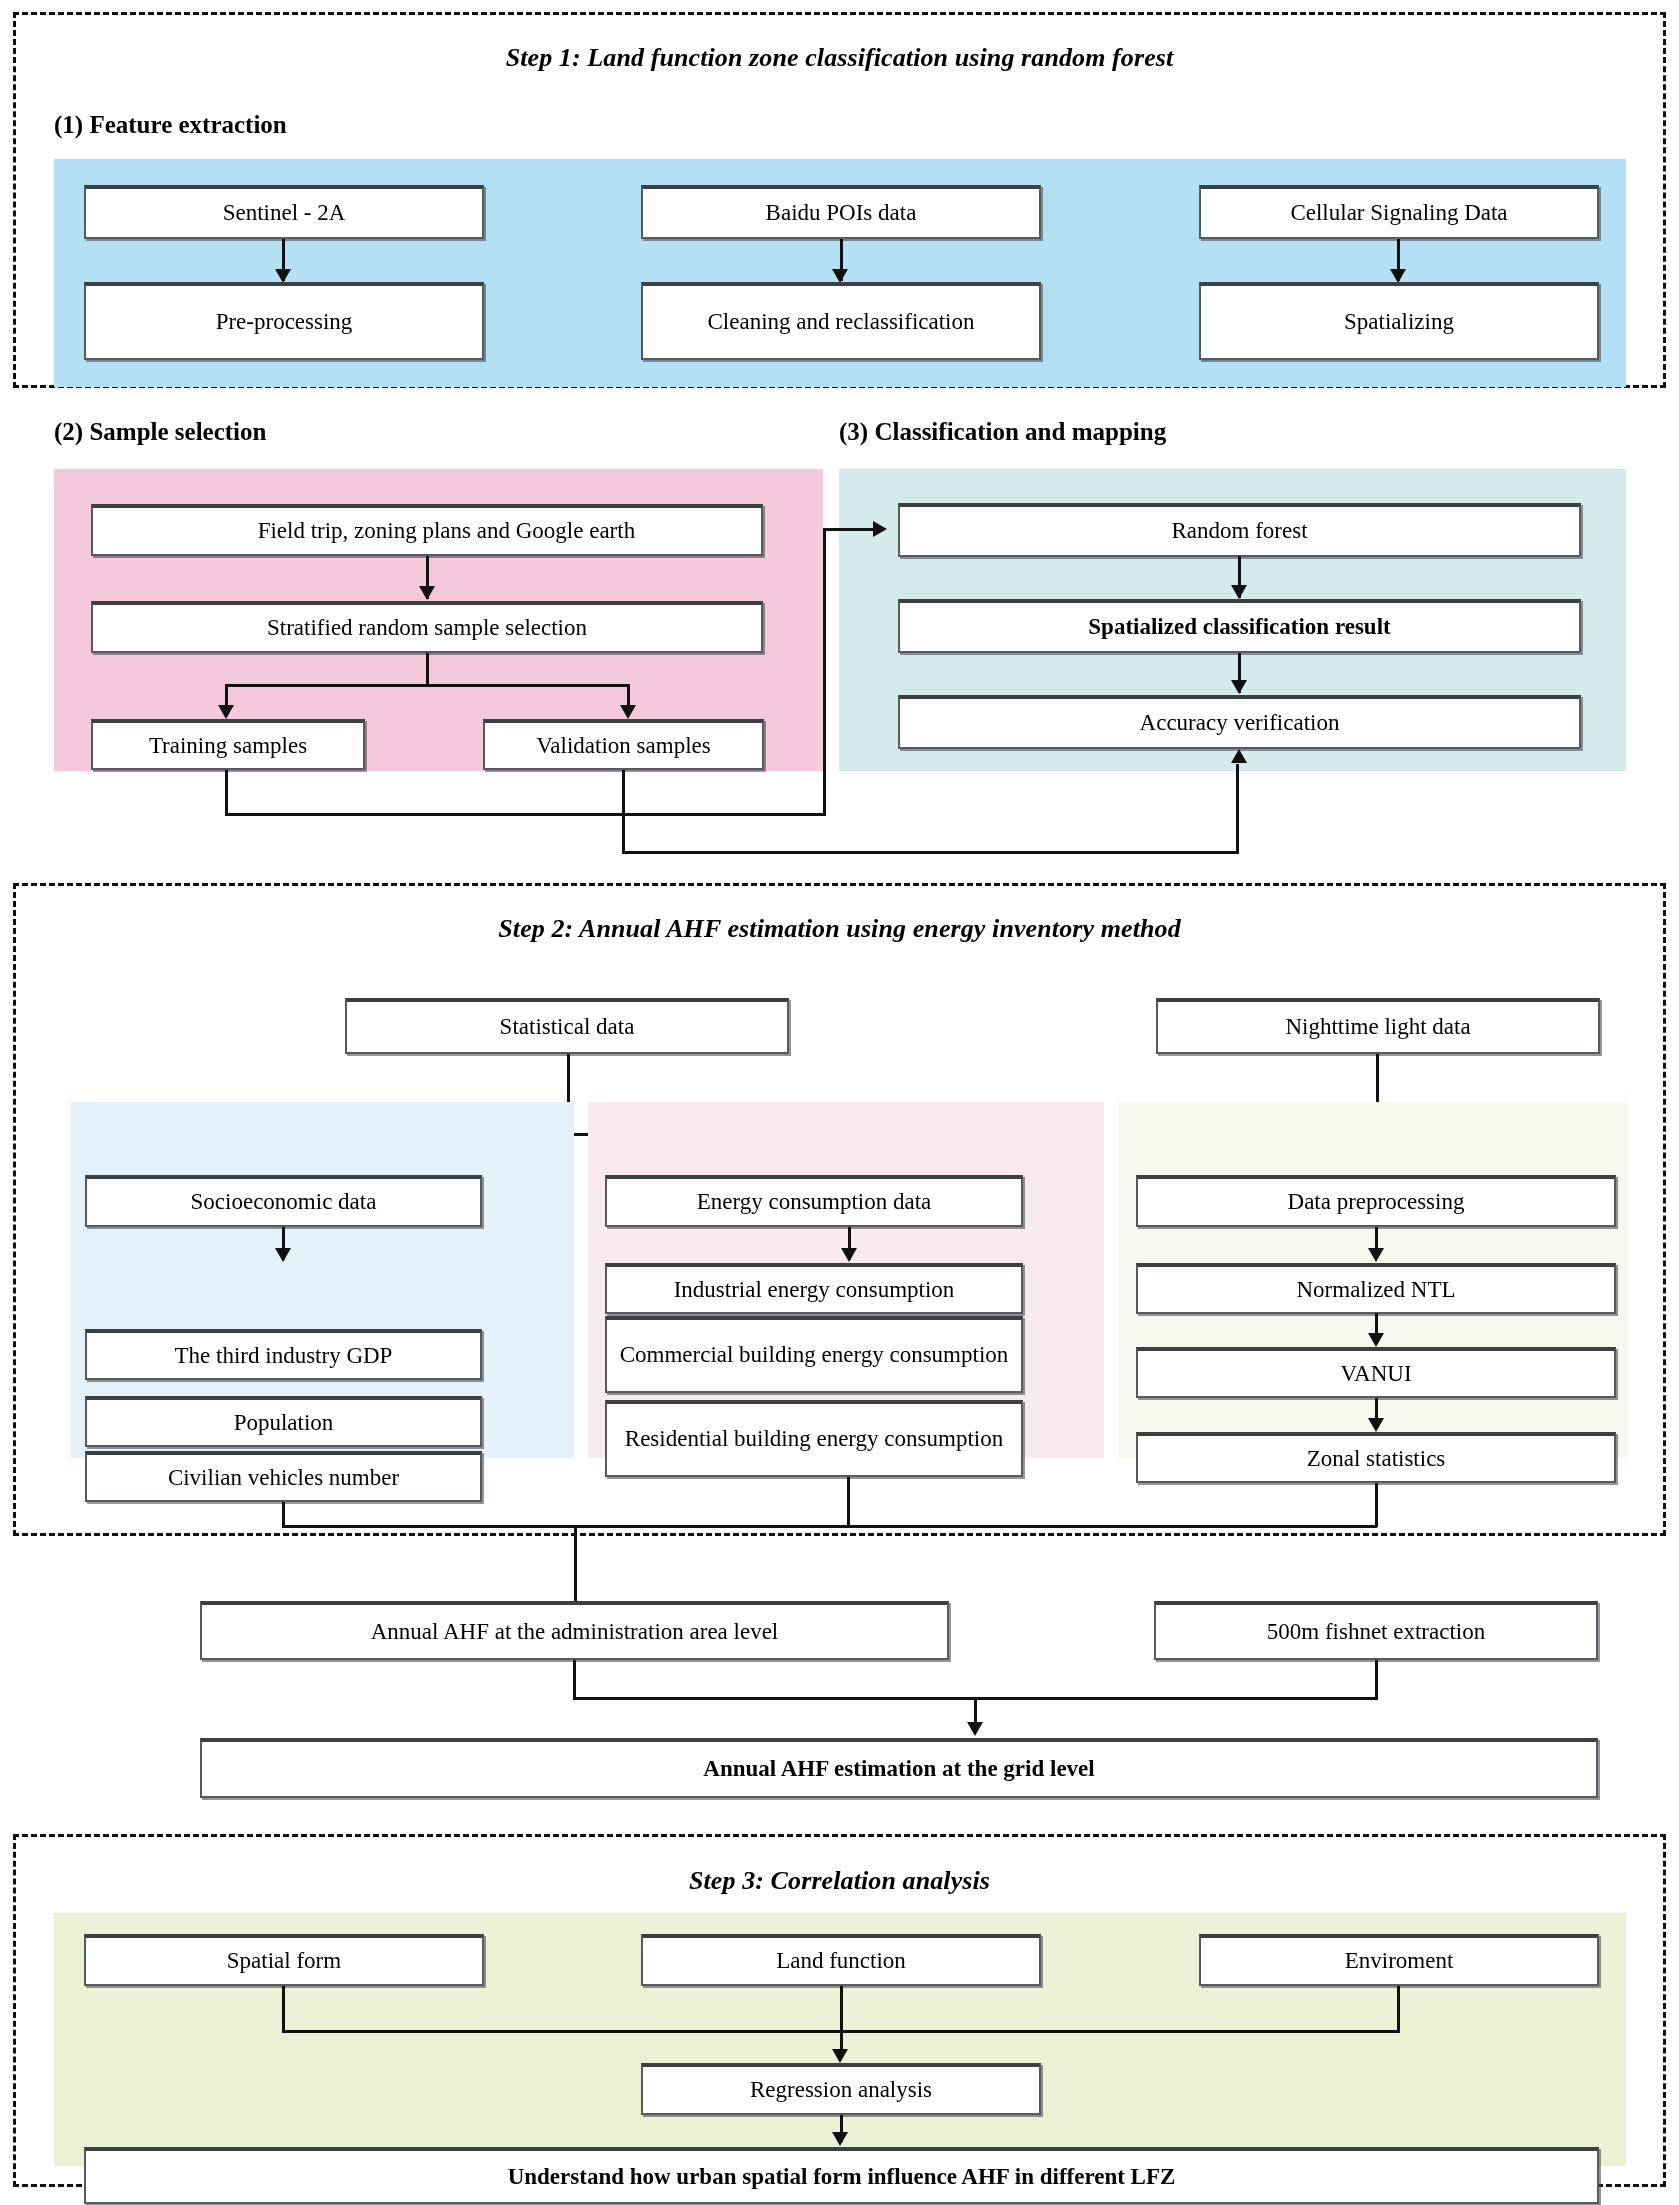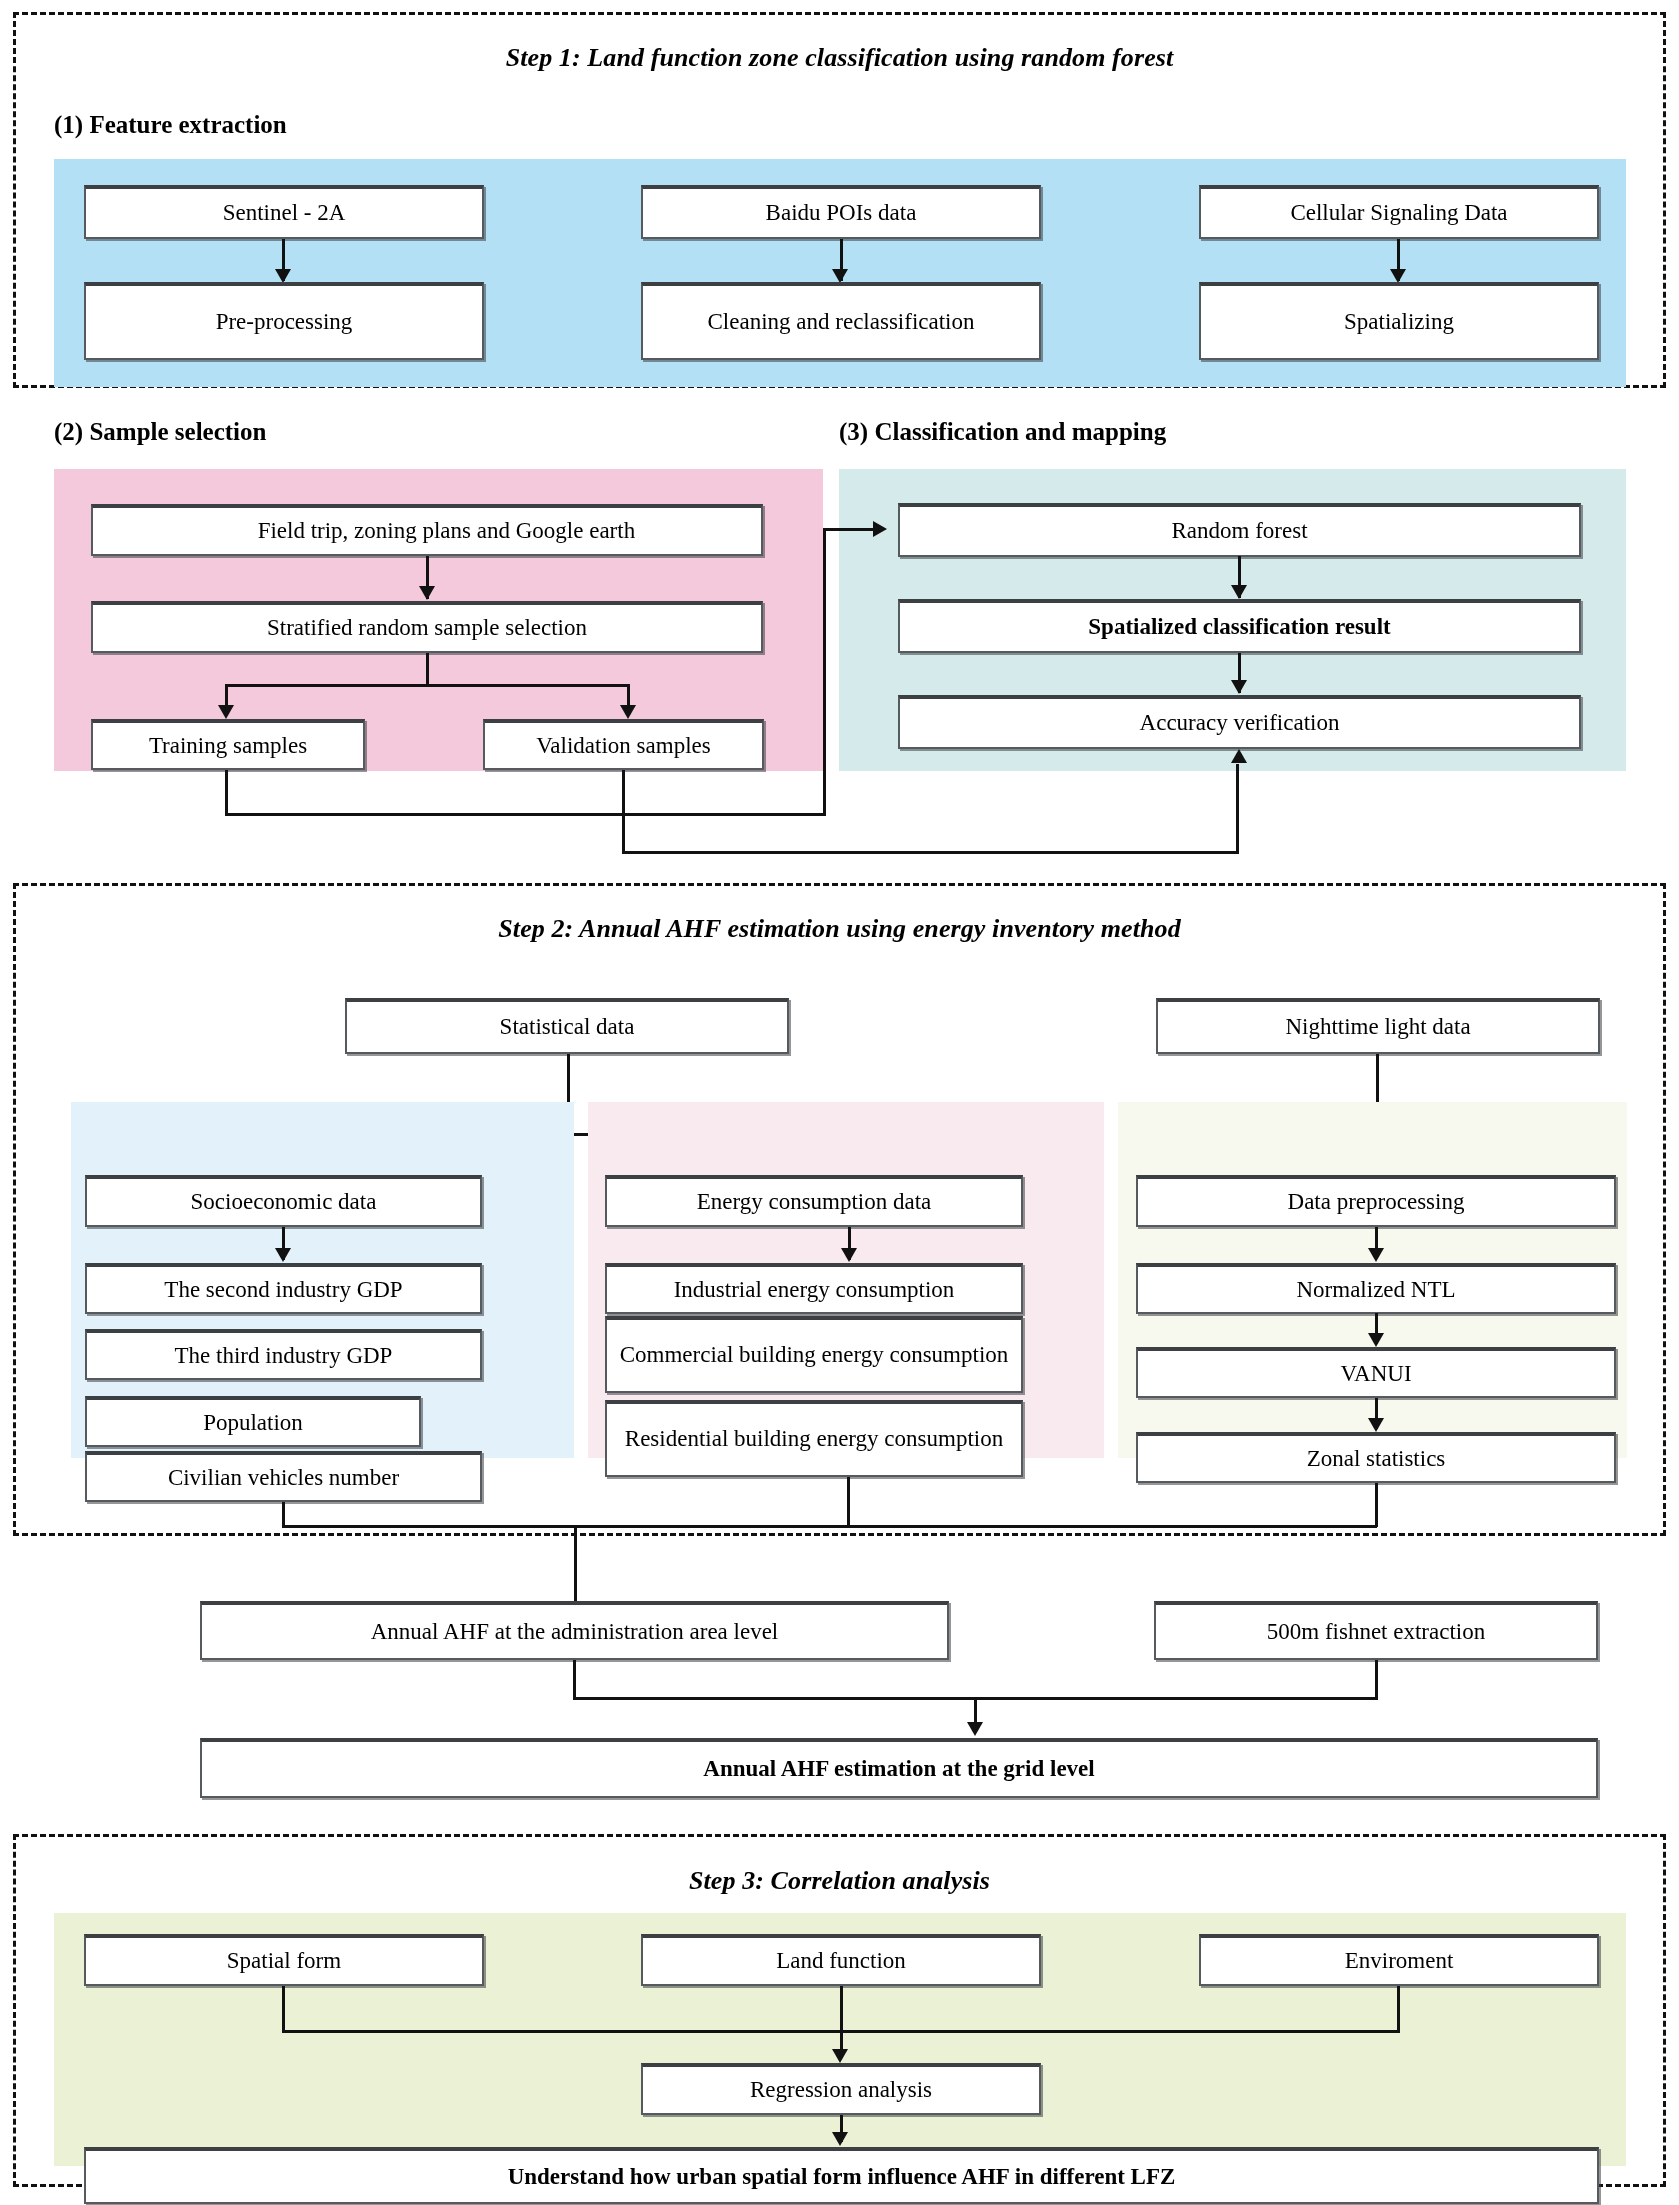--- a/index.html
+++ b/index.html
@@ -122,23 +122,22 @@
   <div class="ln vl" style="left:1376px;top:1054px;height:111px;"></div>
   <div class="arrow" style="left:1369px;top:1159px;"></div>
 
   <div class="panel" style="left:71px;top:1102px;width:503px;height:356px;background:#e2f1fa;"></div>
   <div class="panel" style="left:588px;top:1102px;width:516px;height:356px;background:#f9eaf0;"></div>
   <div class="panel" style="left:1118px;top:1102px;width:509px;height:356px;background:#f7f8ee;"></div>
 
   <div class="box" style="left:85px;top:1175px;width:397px;height:52px;">Socioeconomic data</div>
   <div class="ln vl" style="left:282px;top:1227px;height:33px;"></div>
   <div class="arrow" style="left:275px;top:1248px;"></div>
-  <div class="box" style="left:85px;top:1263px;width:397px;height:51px;">The second industry GDP</div>
   <div class="box" style="left:85px;top:1329px;width:397px;height:51px;">The third industry GDP</div>
-  <div class="box" style="left:85px;top:1396px;width:336px;height:51px;">Population</div>
+  <div class="box" style="left:85px;top:1396px;width:397px;height:51px;">Population</div>
   <div class="box" style="left:85px;top:1451px;width:397px;height:51px;">Civilian vehicles number</div>
 
   <div class="box" style="left:605px;top:1175px;width:418px;height:52px;">Energy consumption data</div>
   <div class="ln vl" style="left:848px;top:1227px;height:33px;"></div>
   <div class="arrow" style="left:841px;top:1248px;"></div>
   <div class="box" style="left:605px;top:1263px;width:418px;height:51px;">Industrial  energy consumption</div>
   <div class="box two-line" style="left:605px;top:1316px;width:418px;height:77px;">Commercial building energy consumption</div>
   <div class="box" style="left:1136px;top:1175px;width:480px;height:52px;">Data preprocessing</div>
 
   <div class="box two-line" style="left:605px;top:1400px;width:418px;height:77px;">Residential building energy consumption</div>

